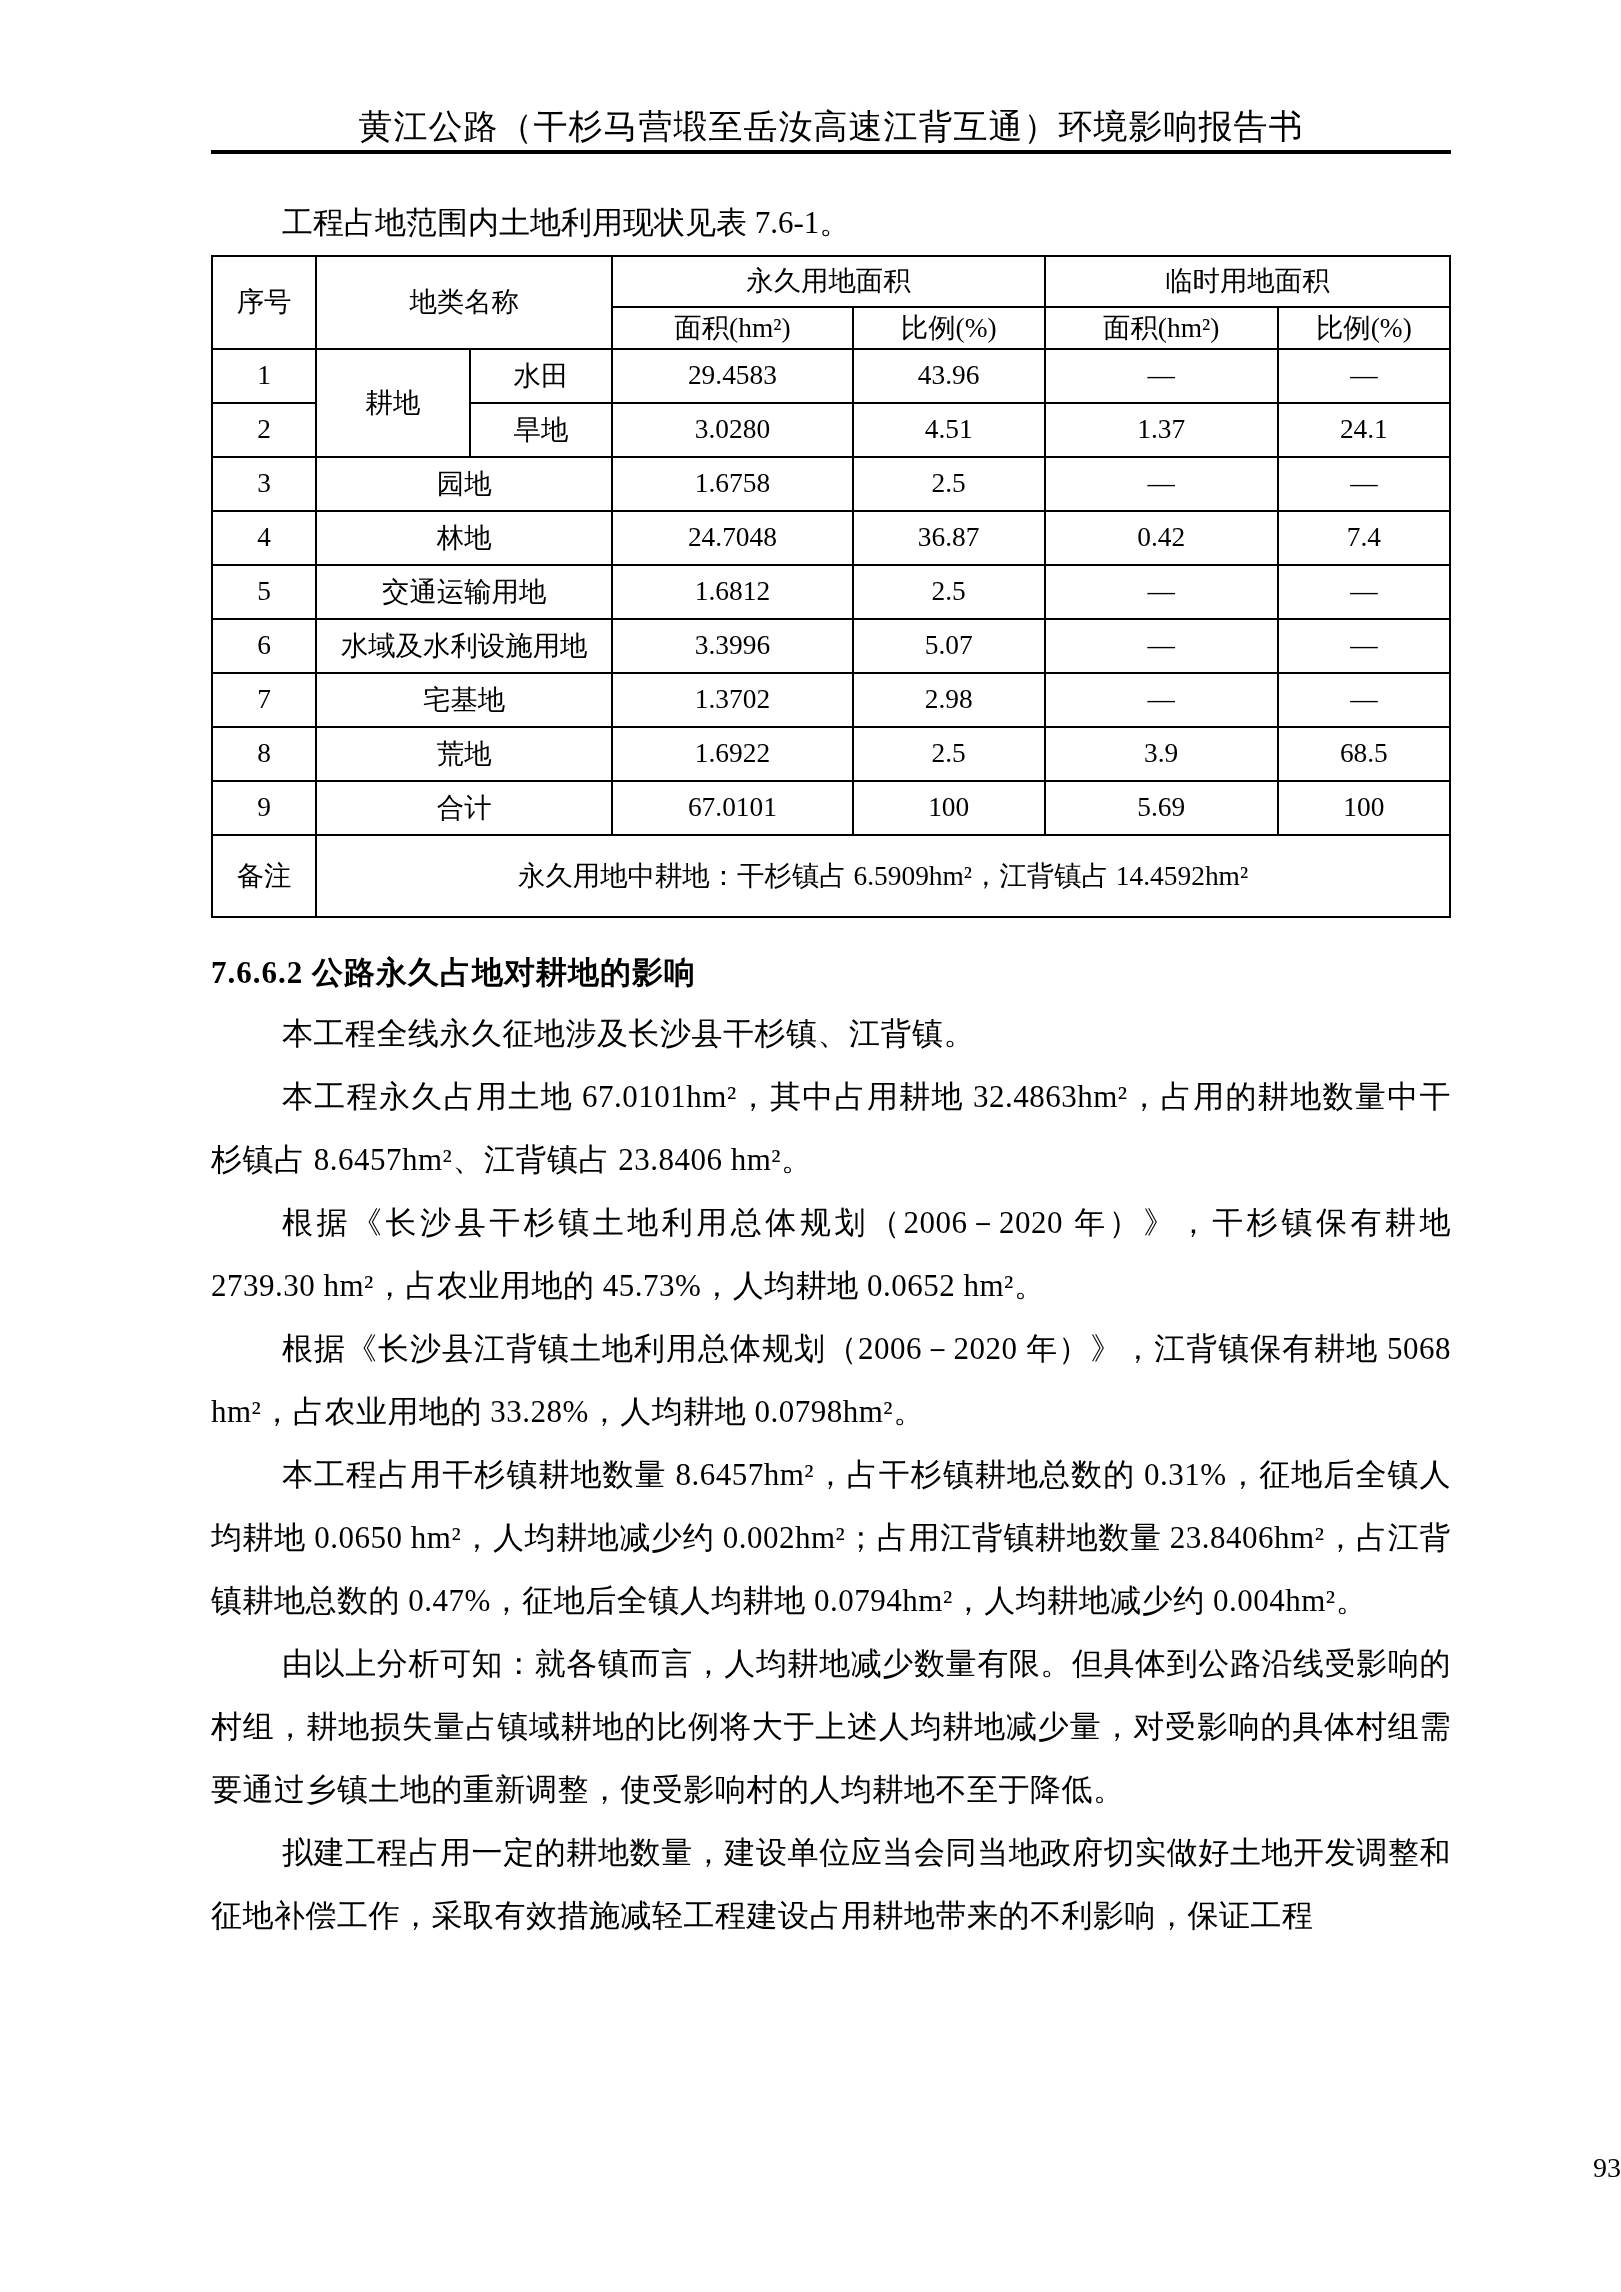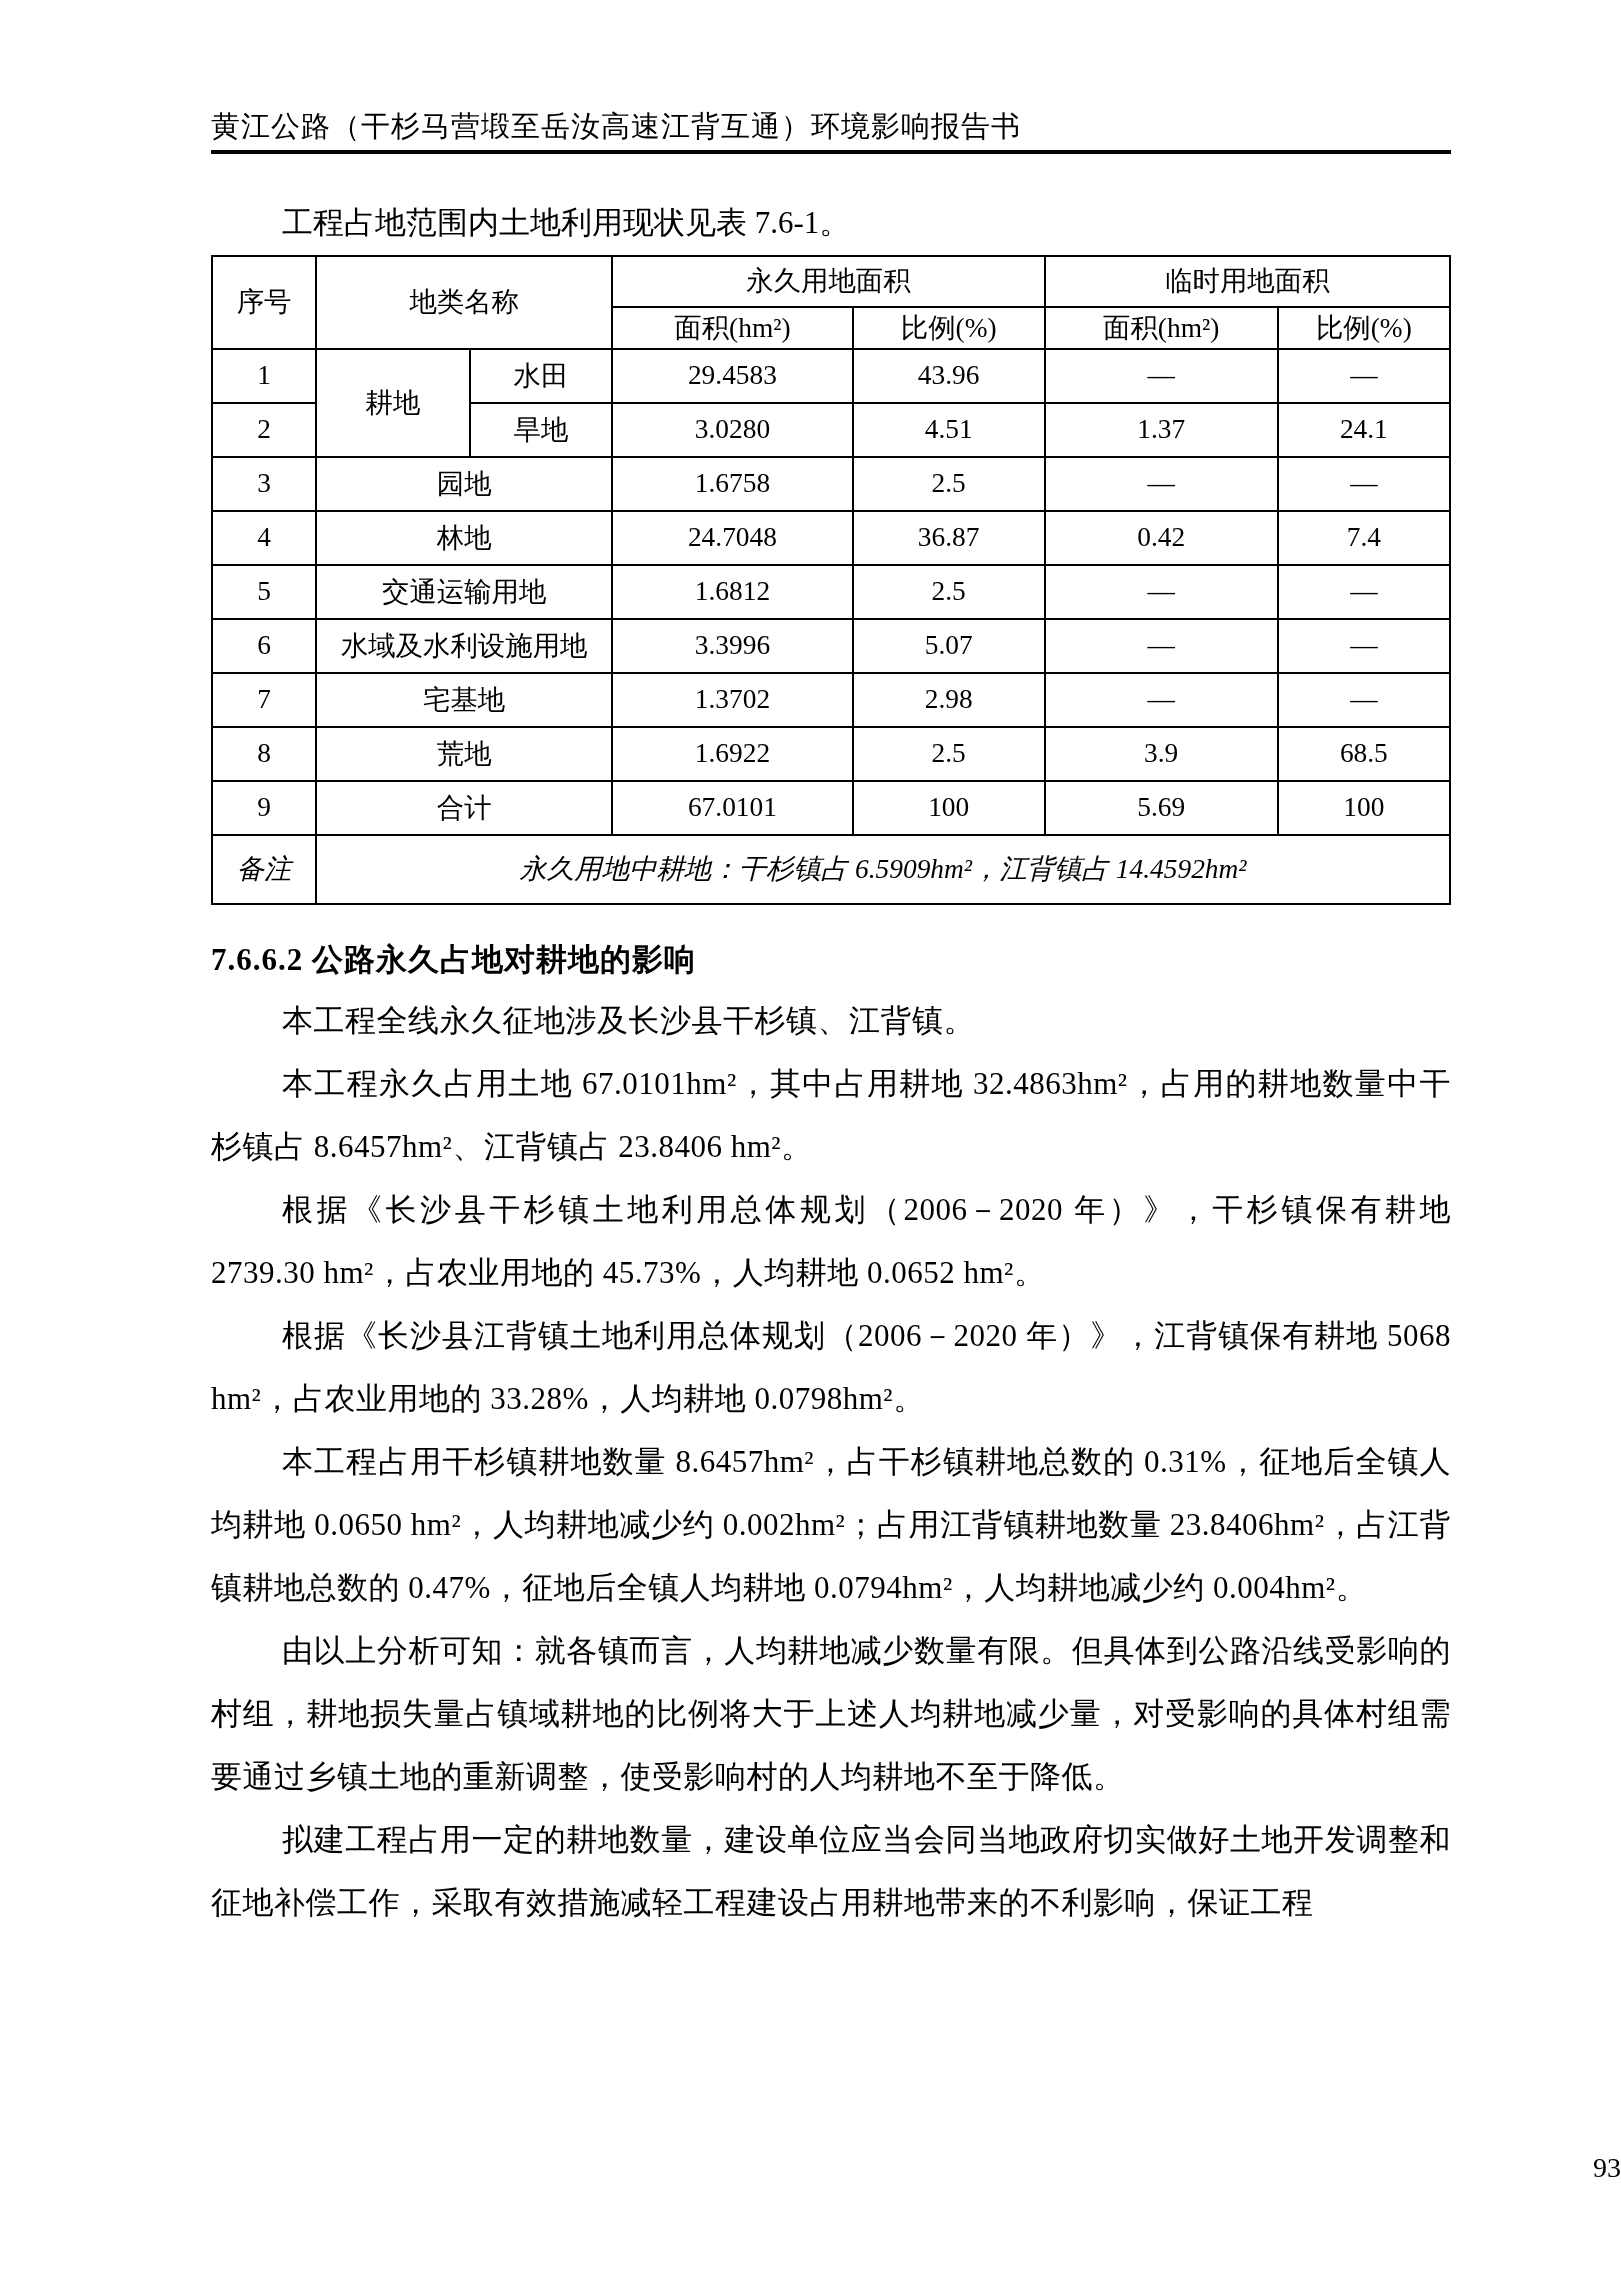--- a/index.html
+++ b/index.html
@@ -7,21 +7,21 @@
   .page {
     position:relative;
     width:1621px; height:2293px;
     background:#ffffff;
     margin:0 auto;
     font-family:"Liberation Serif","DejaVu Serif",serif;
     color:#000;
   }
   
   .header { position:absolute; top:110px; left:211px; width:1240px; }
-  .header-title { text-align:left; font-size:29px; line-height:33px; letter-spacing:1px; }
+  .header-title { text-align:center; font-size:34px; line-height:33px; letter-spacing:1px; }
   .header-rule { margin-top:6.9px; height:3.9px; background:#000; }
   
   .content { position:absolute; top:149px; left:211px; width:1240px; }
   .intro {
     margin-top:53px; font-size:31px; line-height:41px;
     text-indent:71px; text-align:justify;
   }
   .caption { display:flex; margin-top:19.6px; font-size:29px; font-weight:bold; line-height:37px; }
   .cap-label { margin-left:267px; white-space:nowrap; }
   .cap-title { margin-left:223px; white-space:nowrap; letter-spacing:2px; }
@@ -35,21 +35,21 @@
   table.landuse td, table.landuse th {
     border-left:2px solid #000; border-right:2px solid #000;
     border-top:2.9px solid #000; border-bottom:2.9px solid #000;
     text-align:center; vertical-align:middle;
     font-weight:normal; padding:2px 3.9px;
     overflow:hidden;
   }
   tr.hdr1 { height:51px; }
   tr.hdr2 { height:40px; }
   tr.datarow { height:54px; }
-  tr.noterow { height:69px;font-style:italic; }
+  tr.noterow { height:82px; }
   td.note-text { text-align:left; padding-left:15.7px; }
   
   .sec-heading {
     margin-top:25.5px; font-size:31px; font-weight:bold;
     line-height:59px; letter-spacing:1px;
   }
   .body-p {
     font-size:31px; line-height:63px;
     text-indent:71px; text-align:justify;
     letter-spacing:0.5px;

